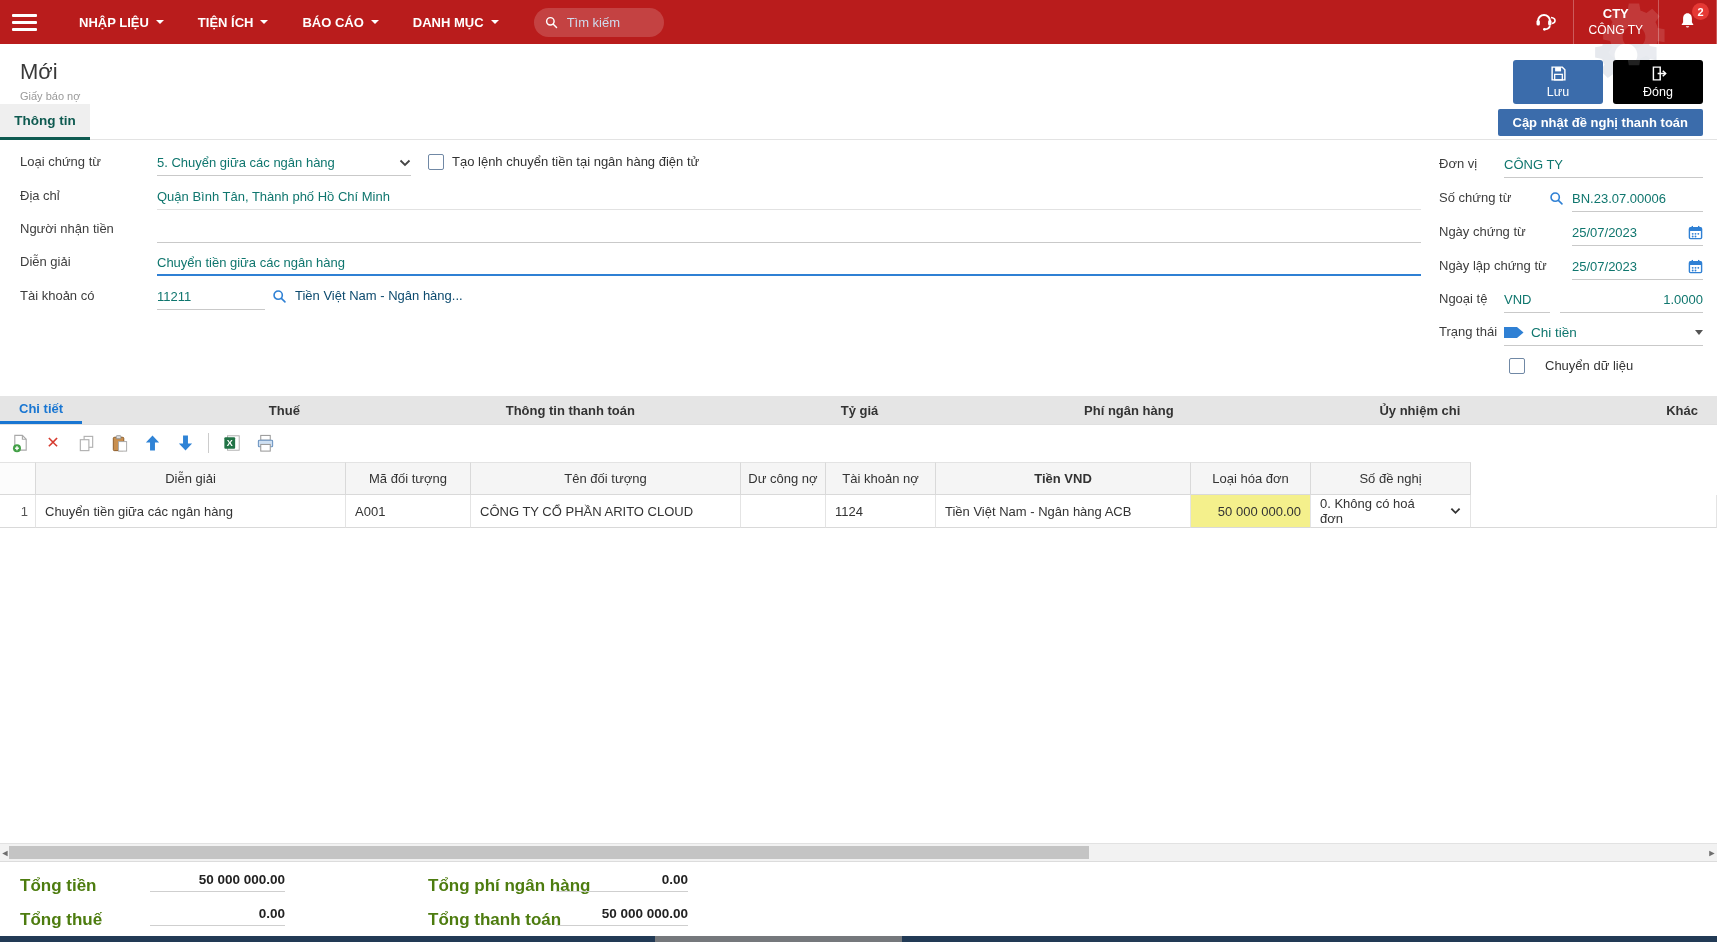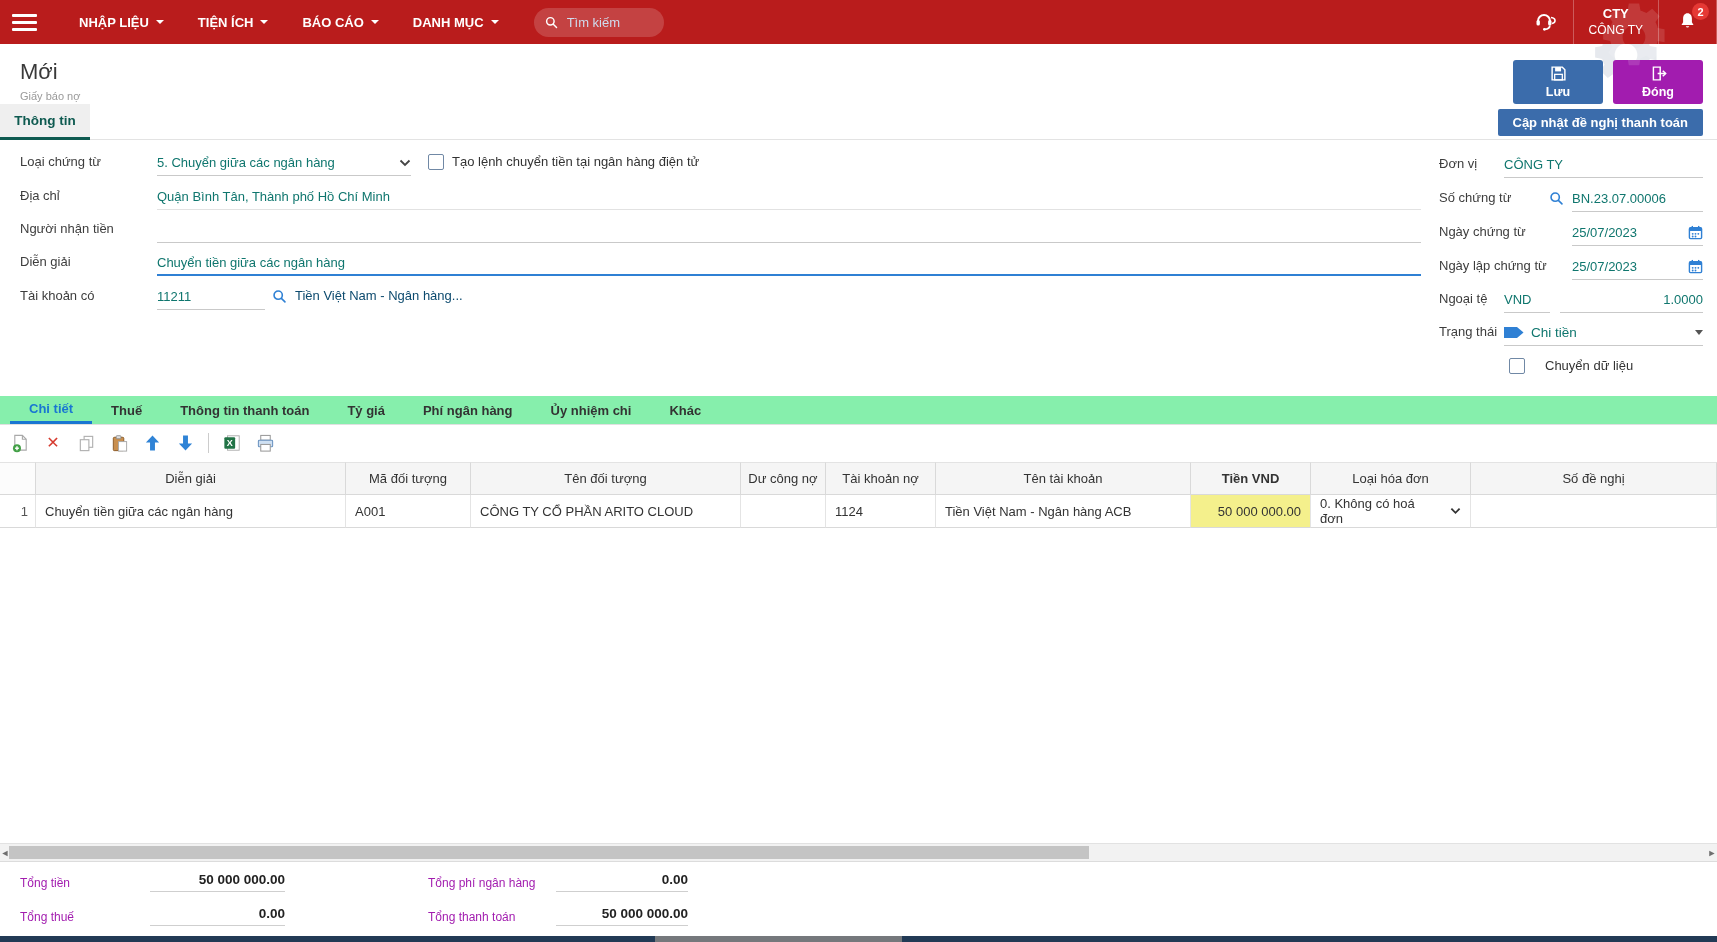--- a/index.html
+++ b/index.html
@@ -38,23 +38,23 @@
   .user-name { font-size:13.5px; }
   .gear-top { position:absolute; right:44px; top:4px; z-index:1; }
   .gear-under { position:absolute; right:52px; top:-36px; z-index:0; }
 
   
   .pagehead { position:absolute; top:44px; left:0; right:0; height:60px; background:#fff; border-bottom:1px solid #ececec;margin-top:8px; }
   .page-title { position:absolute; left:20px; top:7px; font-size:22px; color:#3a3a3a; }
   .page-subtitle { position:absolute; left:20px; top:38px; font-size:11px; color:#9a9a9a; }
   .hbtn { position:absolute; top:8px; width:90px; height:44px; border:none; border-radius:3px; color:#fff;
           display:flex; flex-direction:column; align-items:center; justify-content:center; gap:3px;
-          font-family:inherit; font-size:12.5px; font-weight:700; cursor:pointer; }
+          font-family:inherit; font-size:12.5px; font-weight:400; cursor:pointer; }
   .btn-save { left:1513px; background:#3b6cab; }
-  .btn-close { left:1613px; background:#a21caf; }
+  .btn-close { left:1613px; background:#000000; }
 
   
   .tabrow { position:absolute; top:104px; left:0; right:0; height:36px; background:#fff; border-bottom:1px solid #e3e3e3; }
   .maintab { position:absolute; left:0; top:0; width:90px; height:36px; background:#efefef; color:#0e5a50;
              font-size:13.5px; font-weight:700; display:flex; align-items:center; justify-content:center;
              border-bottom:3px solid #0e5a50; cursor:pointer; }
   .update-btn { position:absolute; right:14px; top:5px; height:27px; padding:0 15px; background:#3b6cab;
                 color:#fff; font-size:13px; font-weight:700; border:none; border-radius:2px;
                 display:flex; align-items:center; font-family:inherit; cursor:pointer; }
 
@@ -68,21 +68,21 @@
   .field.focused { border-bottom:2px solid #2f80d4; }
   .select-field { cursor:pointer; }
   .select-field .chev { margin-left:auto; }
   .cbox { position:absolute; top:4px; width:16px; height:16px; background:#fff; border:1px solid #7088a5;
           border-radius:2px; cursor:pointer; }
   .cblabel { position:absolute; top:4px; font-size:13px; color:#333; }
   .num-right { justify-content:flex-end; }
 
   
   .dtabs { position:absolute; top:396px; left:0; right:0; height:29px; border-bottom:1px solid #e0e0e0;
-           display:flex; padding-left:10px; background:#86efac; }
+           display:flex; background:#e5e5e5;justify-content:space-between; }
   .dtab { padding:0 19px; display:flex; align-items:center; font-size:13px; font-weight:700; color:#333; cursor:pointer; }
   .dtab.active { color:#1976d2; border-bottom:3px solid #1976d2; }
 
   
   .gtoolbar { position:absolute; top:431px; left:10px; height:24px; display:flex; align-items:center; gap:13px; }
   .tbtn { width:20px; height:20px; display:flex; align-items:center; justify-content:center; cursor:pointer; }
   .tsep { width:1px; height:20px; background:#ccc; }
   .del-x { color:#d63b2f; font-weight:700; font-size:16px; line-height:1; }
 
   
@@ -100,21 +100,21 @@
 
   
   .hscroll { position:absolute; top:843px; left:0; right:0; height:19px; background:#f2f2f2;
              border-top:1px solid #e2e2e2; border-bottom:1px solid #dcdcdc; }
   .sthumb { position:absolute; left:9px; top:2px; width:1080px; height:13px; background:#c4c4c4; cursor:grab; }
   .sarrow { position:absolute; top:0; width:10px; height:17px; display:flex; align-items:center;
             justify-content:center; color:#6e6e6e; font-size:9px; cursor:pointer; }
   .sarrow.left { left:0; } .sarrow.right { right:0; }
 
   
-  .ftot-label { position:absolute; font-size:12px; font-weight:400; color:#a21caf; }
+  .ftot-label { position:absolute; font-size:17px; font-weight:700; color:#4d7c0f; }
   .ftot-value { position:absolute; font-size:13.5px; font-weight:700; color:#222; text-align:right;
                 border-bottom:1px solid #cfcfcf; padding-bottom:4px; }
 
   .bottombar { position:absolute; top:936px; left:0; right:0; height:6px; background:#223a55; }
   .bottombar .seg { position:absolute; left:655px; width:247px; top:0; height:6px; background:#75787c; }
 
   svg { display:block; }
 </style>
 </head>
 <body>
@@ -413,21 +413,20 @@
   </div>
 
   <div class="grid">
     <div class="grow">
       <div class="gh corner"></div>
       <div class="gh">Diễn giải</div>
       <div class="gh">Mã đối tượng</div>
       <div class="gh">Tên đối tượng</div>
       <div class="gh">Dư công nợ</div>
       <div class="gh">Tài khoản nợ</div>
-      <div class="gh">Tên tài khoản</div>
       <div class="gh bold">Tiền VND</div>
       <div class="gh">Loại hóa đơn</div>
       <div class="gh">Số đề nghị</div>
     </div>
     <div class="grow">
       <div class="gc rownum">1</div>
       <div class="gc">Chuyển tiền giữa các ngân hàng</div>
       <div class="gc">A001</div>
       <div class="gc">CÔNG TY CỔ PHẦN ARITO CLOUD</div>
       <div class="gc"></div>

